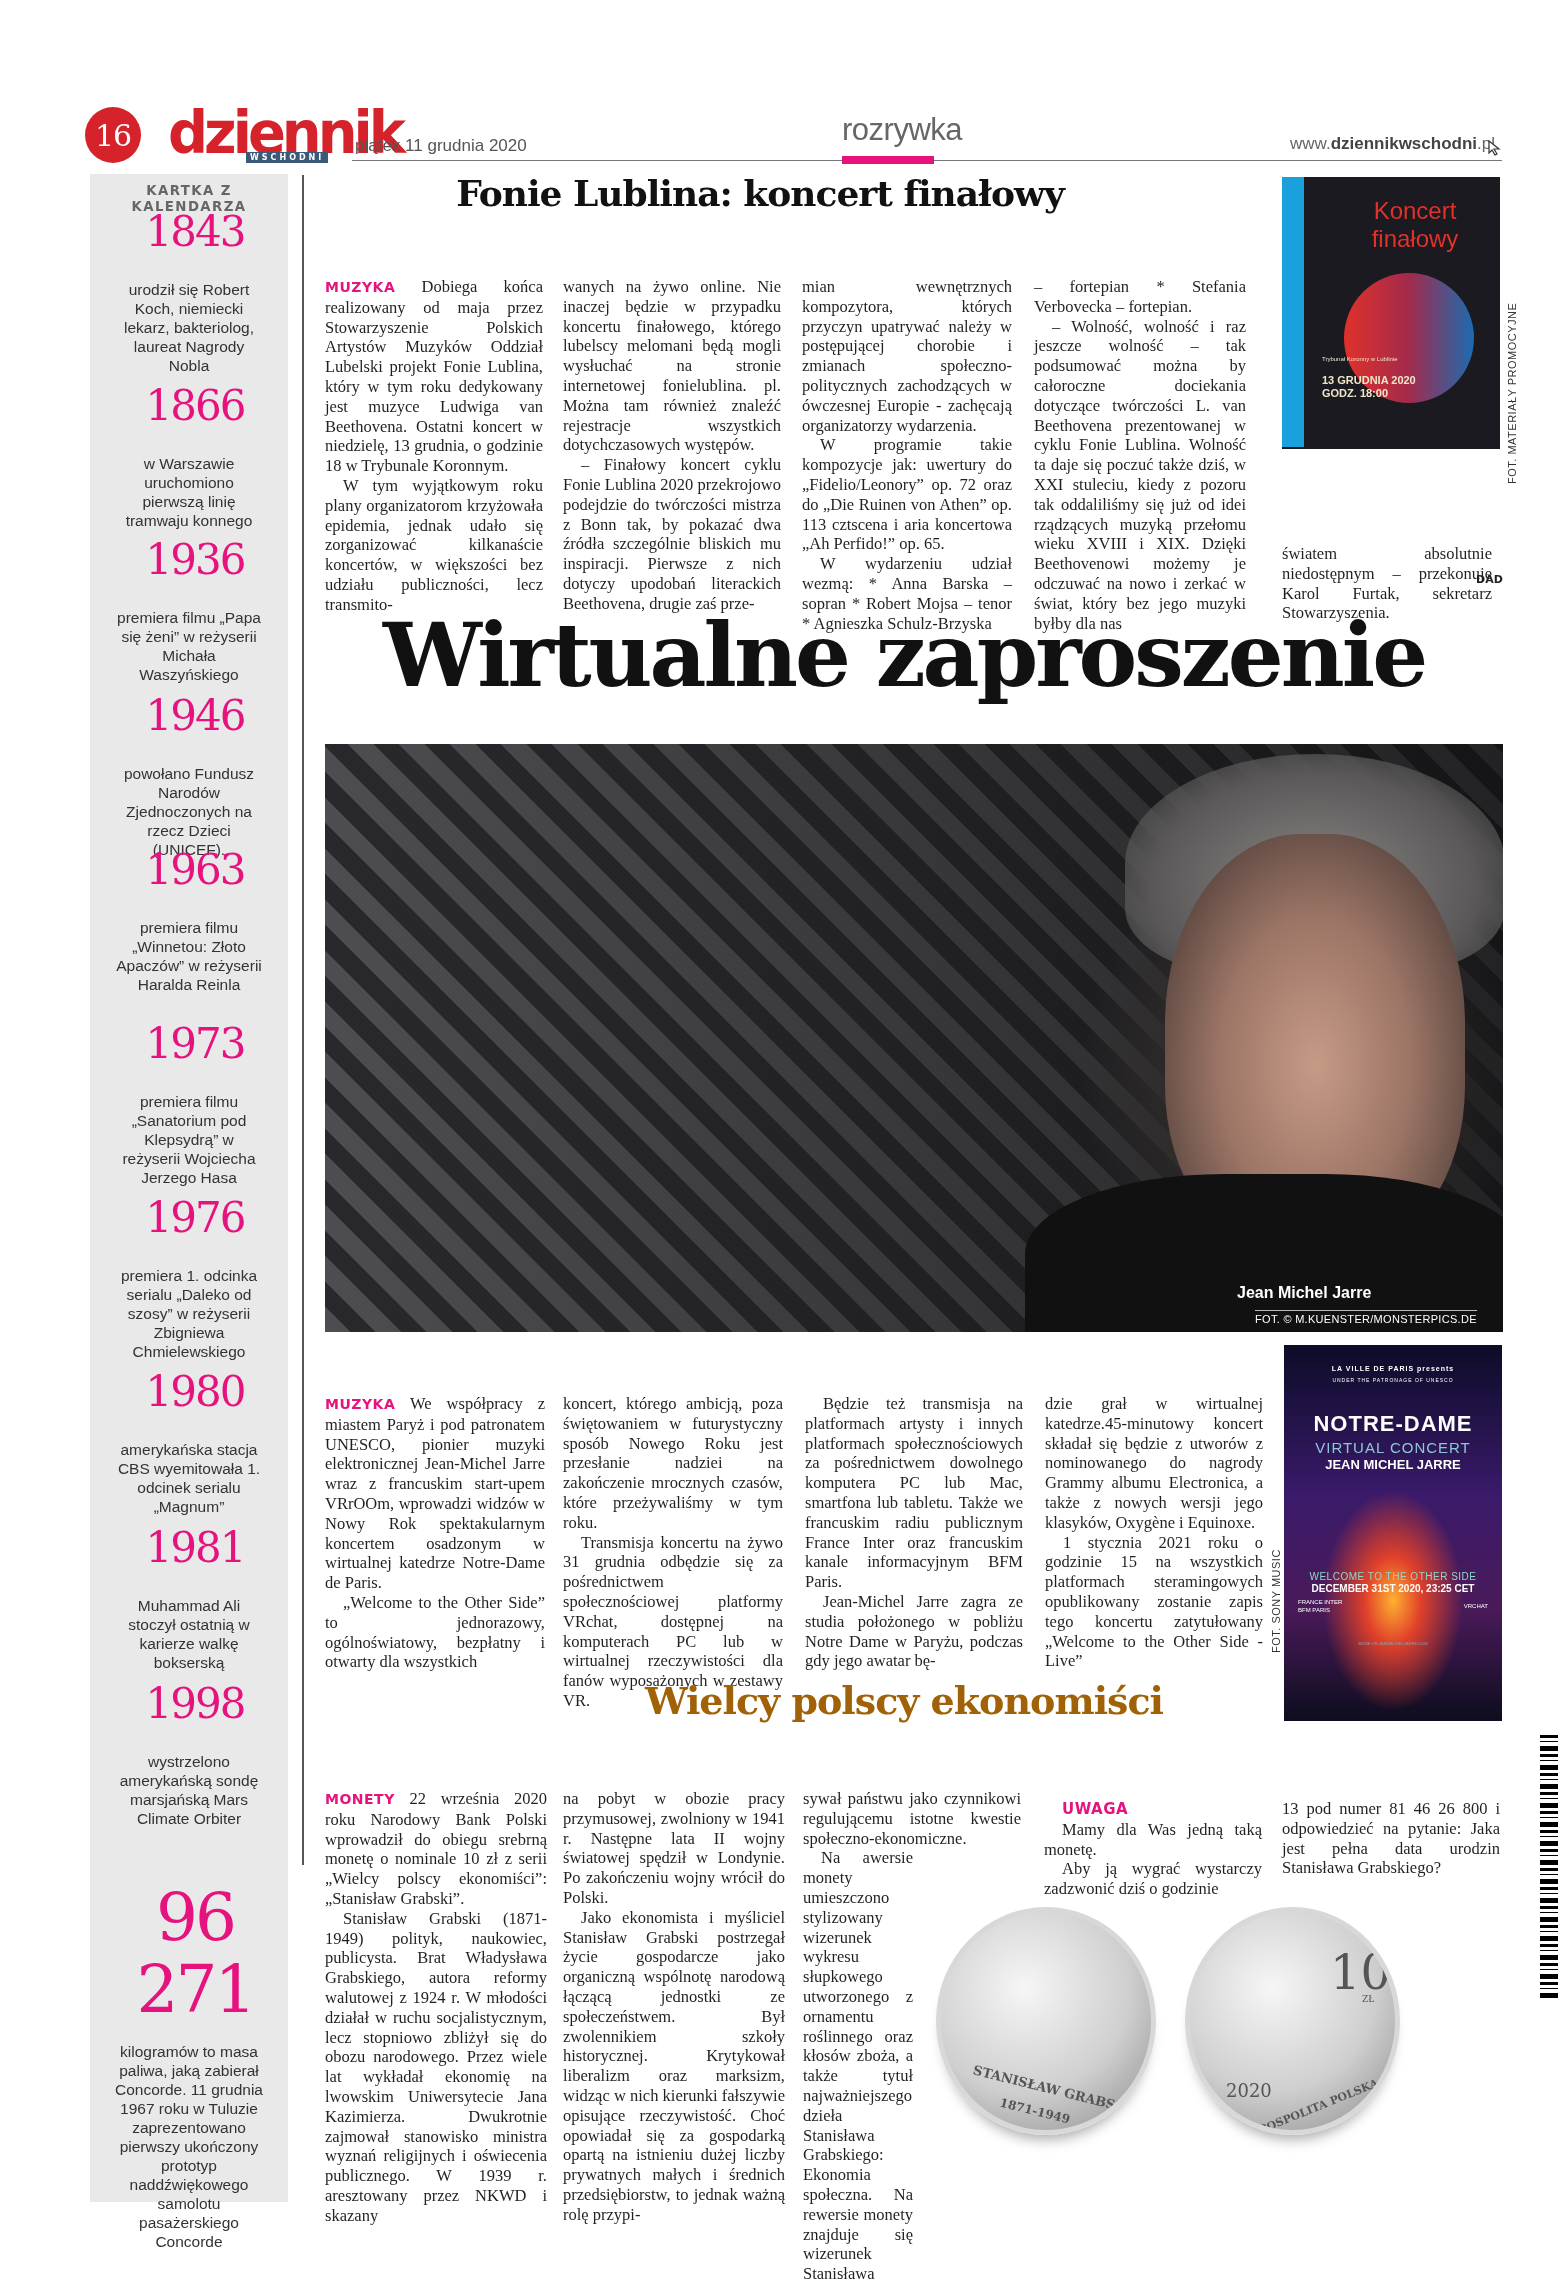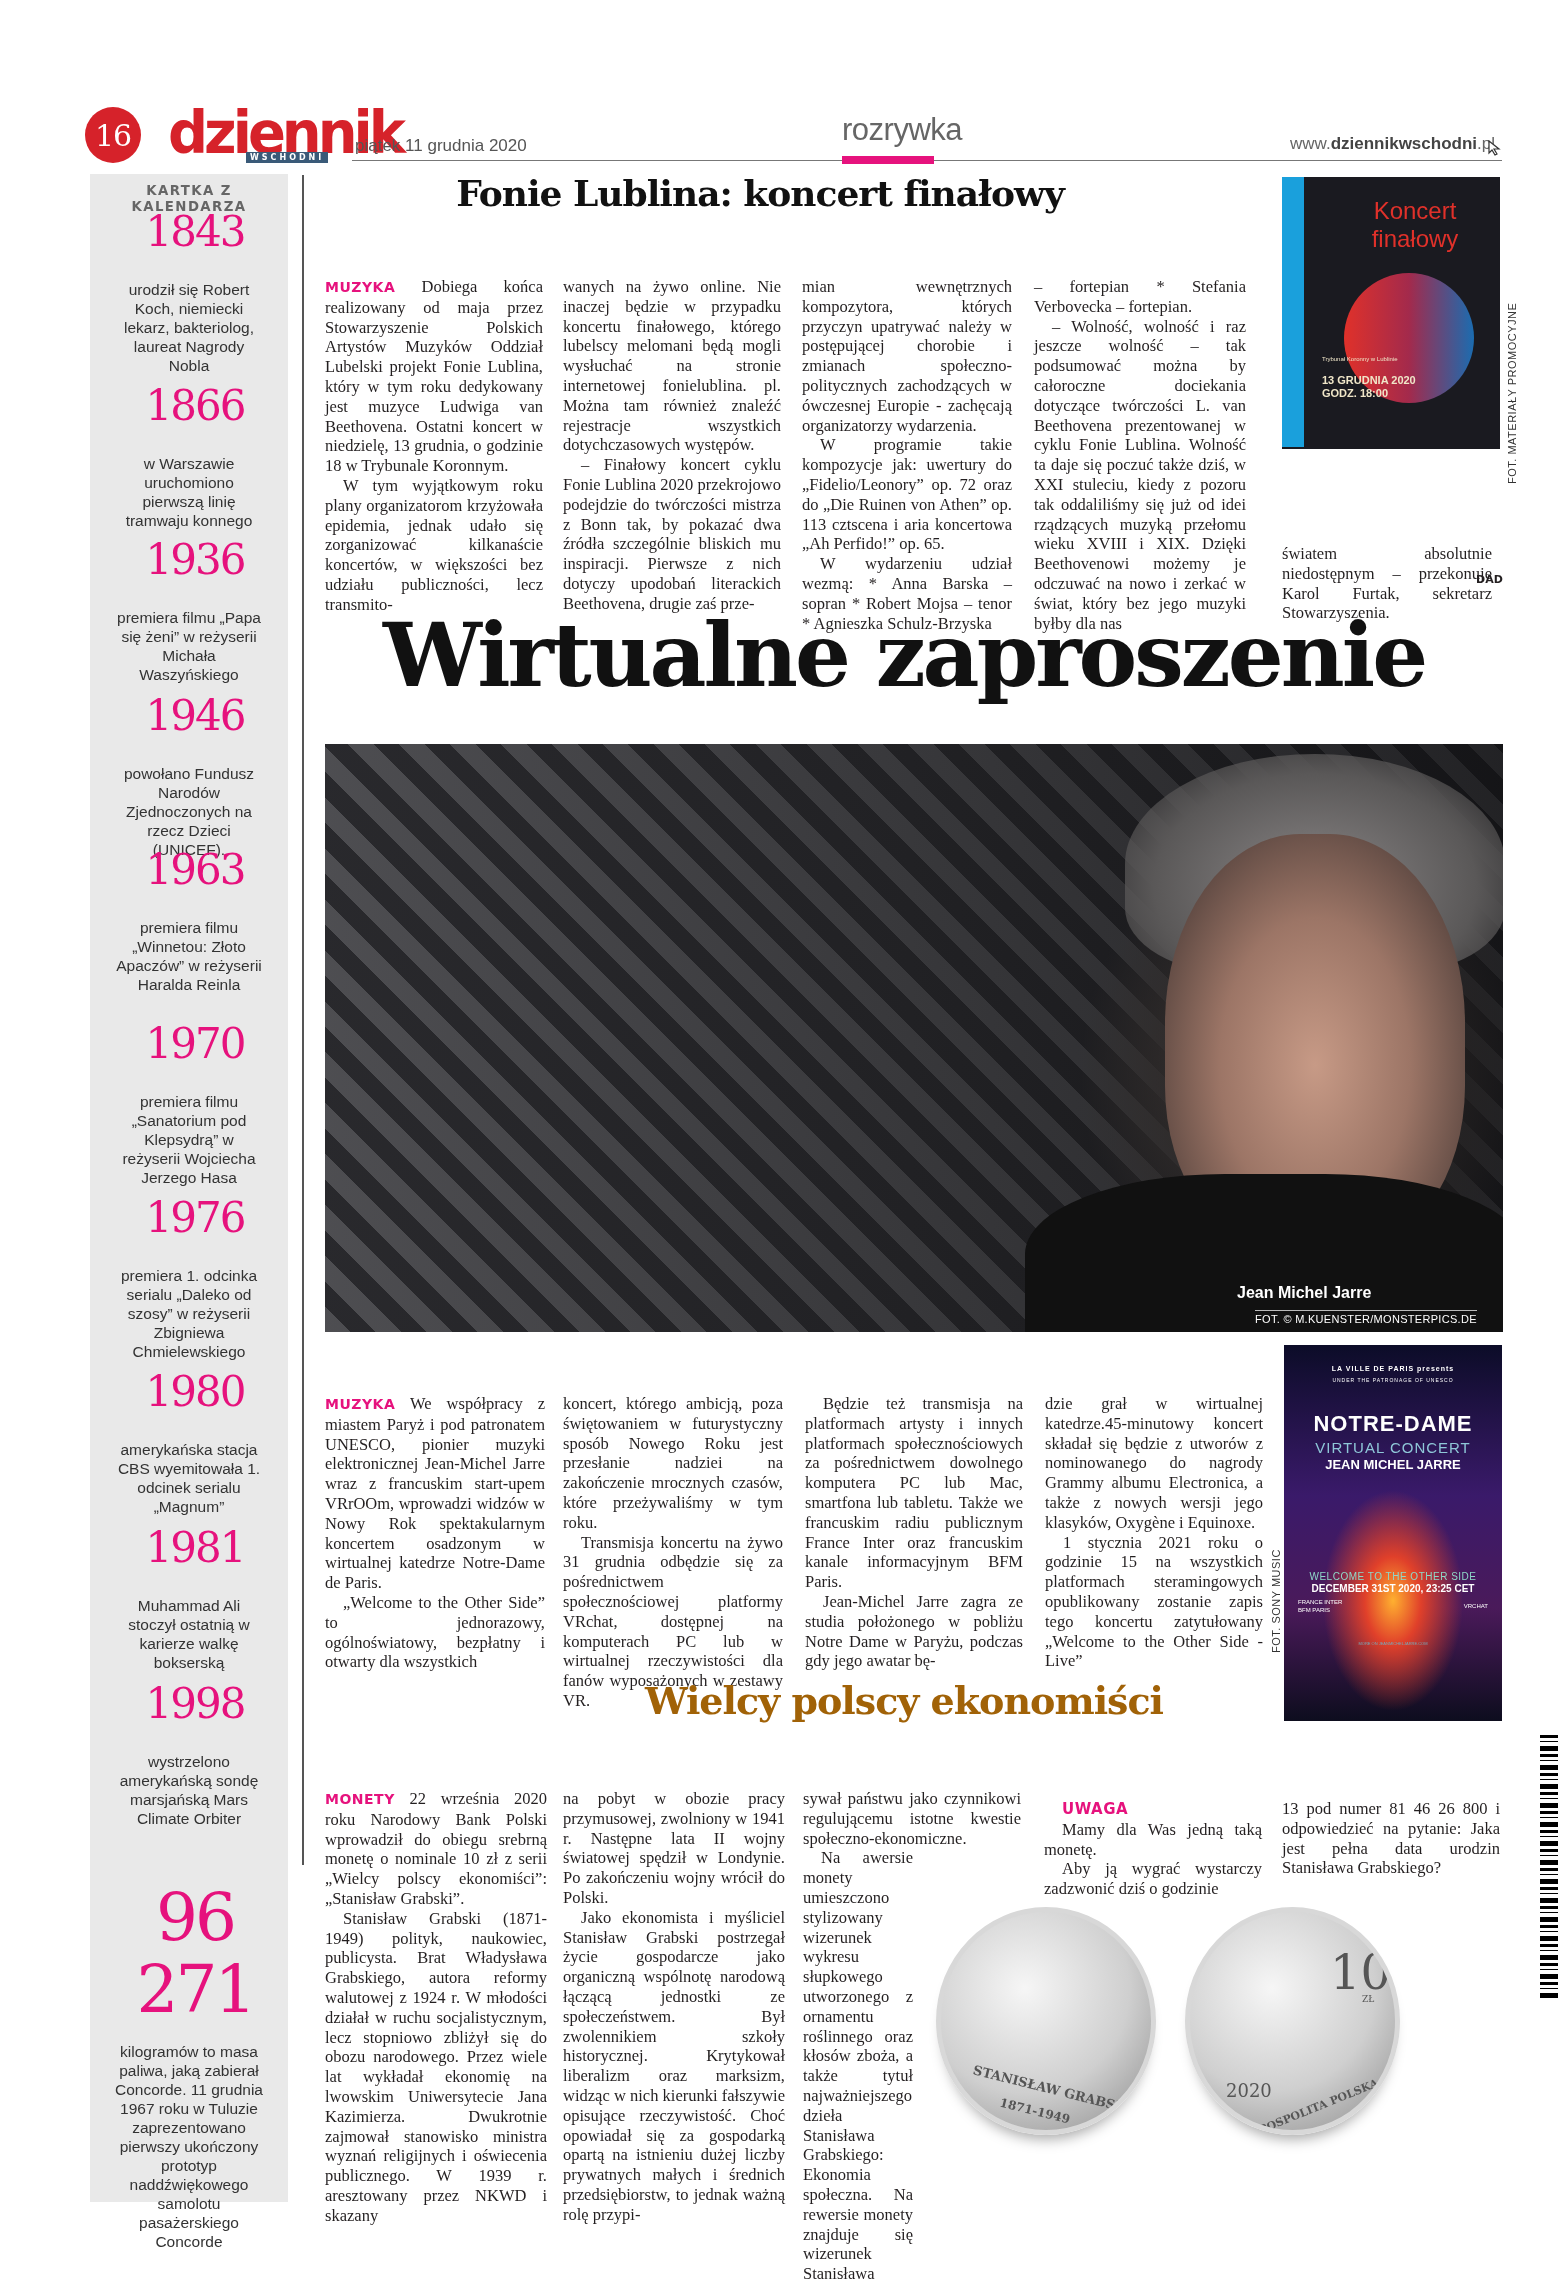--- a/index.html
+++ b/index.html
@@ -109,21 +109,21 @@
   </div>
   <div class="cal-entry" style="top:518px">
     <div class="cal-year">1946</div>
     <div class="cal-text">powołano Fundusz Narodów Zjednoczonych na rzecz Dzieci (UNICEF).</div>
   </div>
   <div class="cal-entry" style="top:672px">
     <div class="cal-year">1963</div>
     <div class="cal-text">premiera filmu „Winnetou: Złoto Apaczów” w reżyserii Haralda Reinla</div>
   </div>
   <div class="cal-entry" style="top:846px">
-    <div class="cal-year">1970</div>
+    <div class="cal-year">1973</div>
     <div class="cal-text">premiera filmu „Sanatorium pod Klepsydrą” w reżyserii Wojciecha Jerzego Hasa</div>
   </div>
   <div class="cal-entry" style="top:1020px">
     <div class="cal-year">1976</div>
     <div class="cal-text">premiera 1. odcinka serialu „Daleko od szosy” w reżyserii Zbigniewa Chmielewskiego</div>
   </div>
   <div class="cal-entry" style="top:1194px">
     <div class="cal-year">1980</div>
     <div class="cal-text">amerykańska stacja CBS wyemitowała 1. odcinek serialu „Magnum”</div>
   </div>

